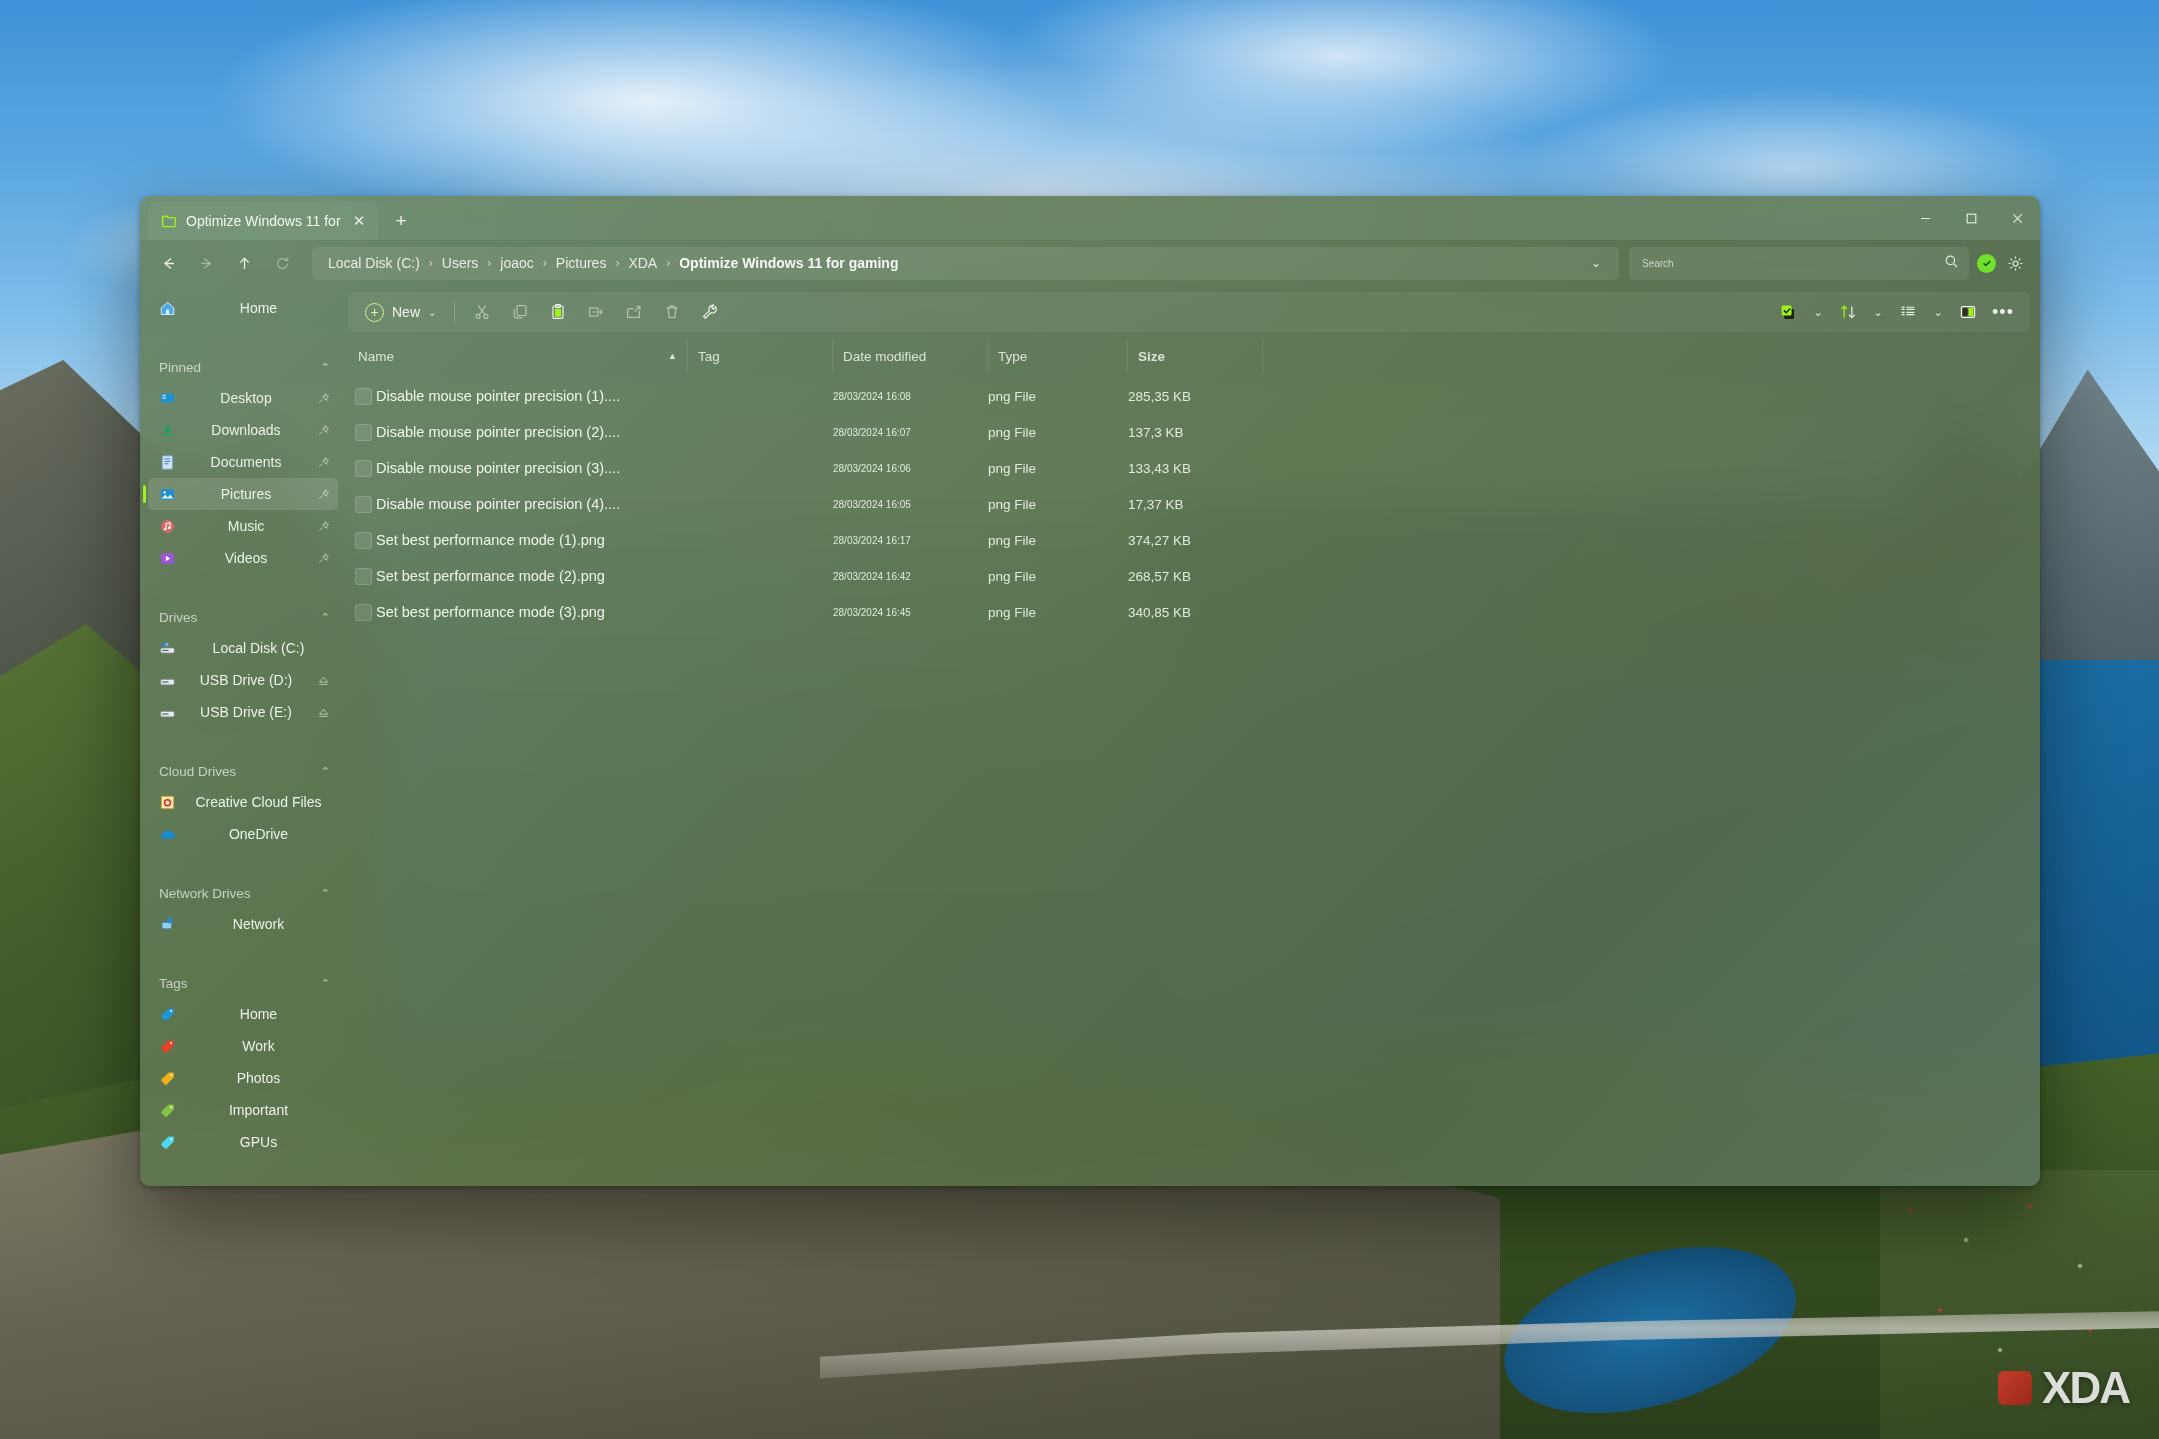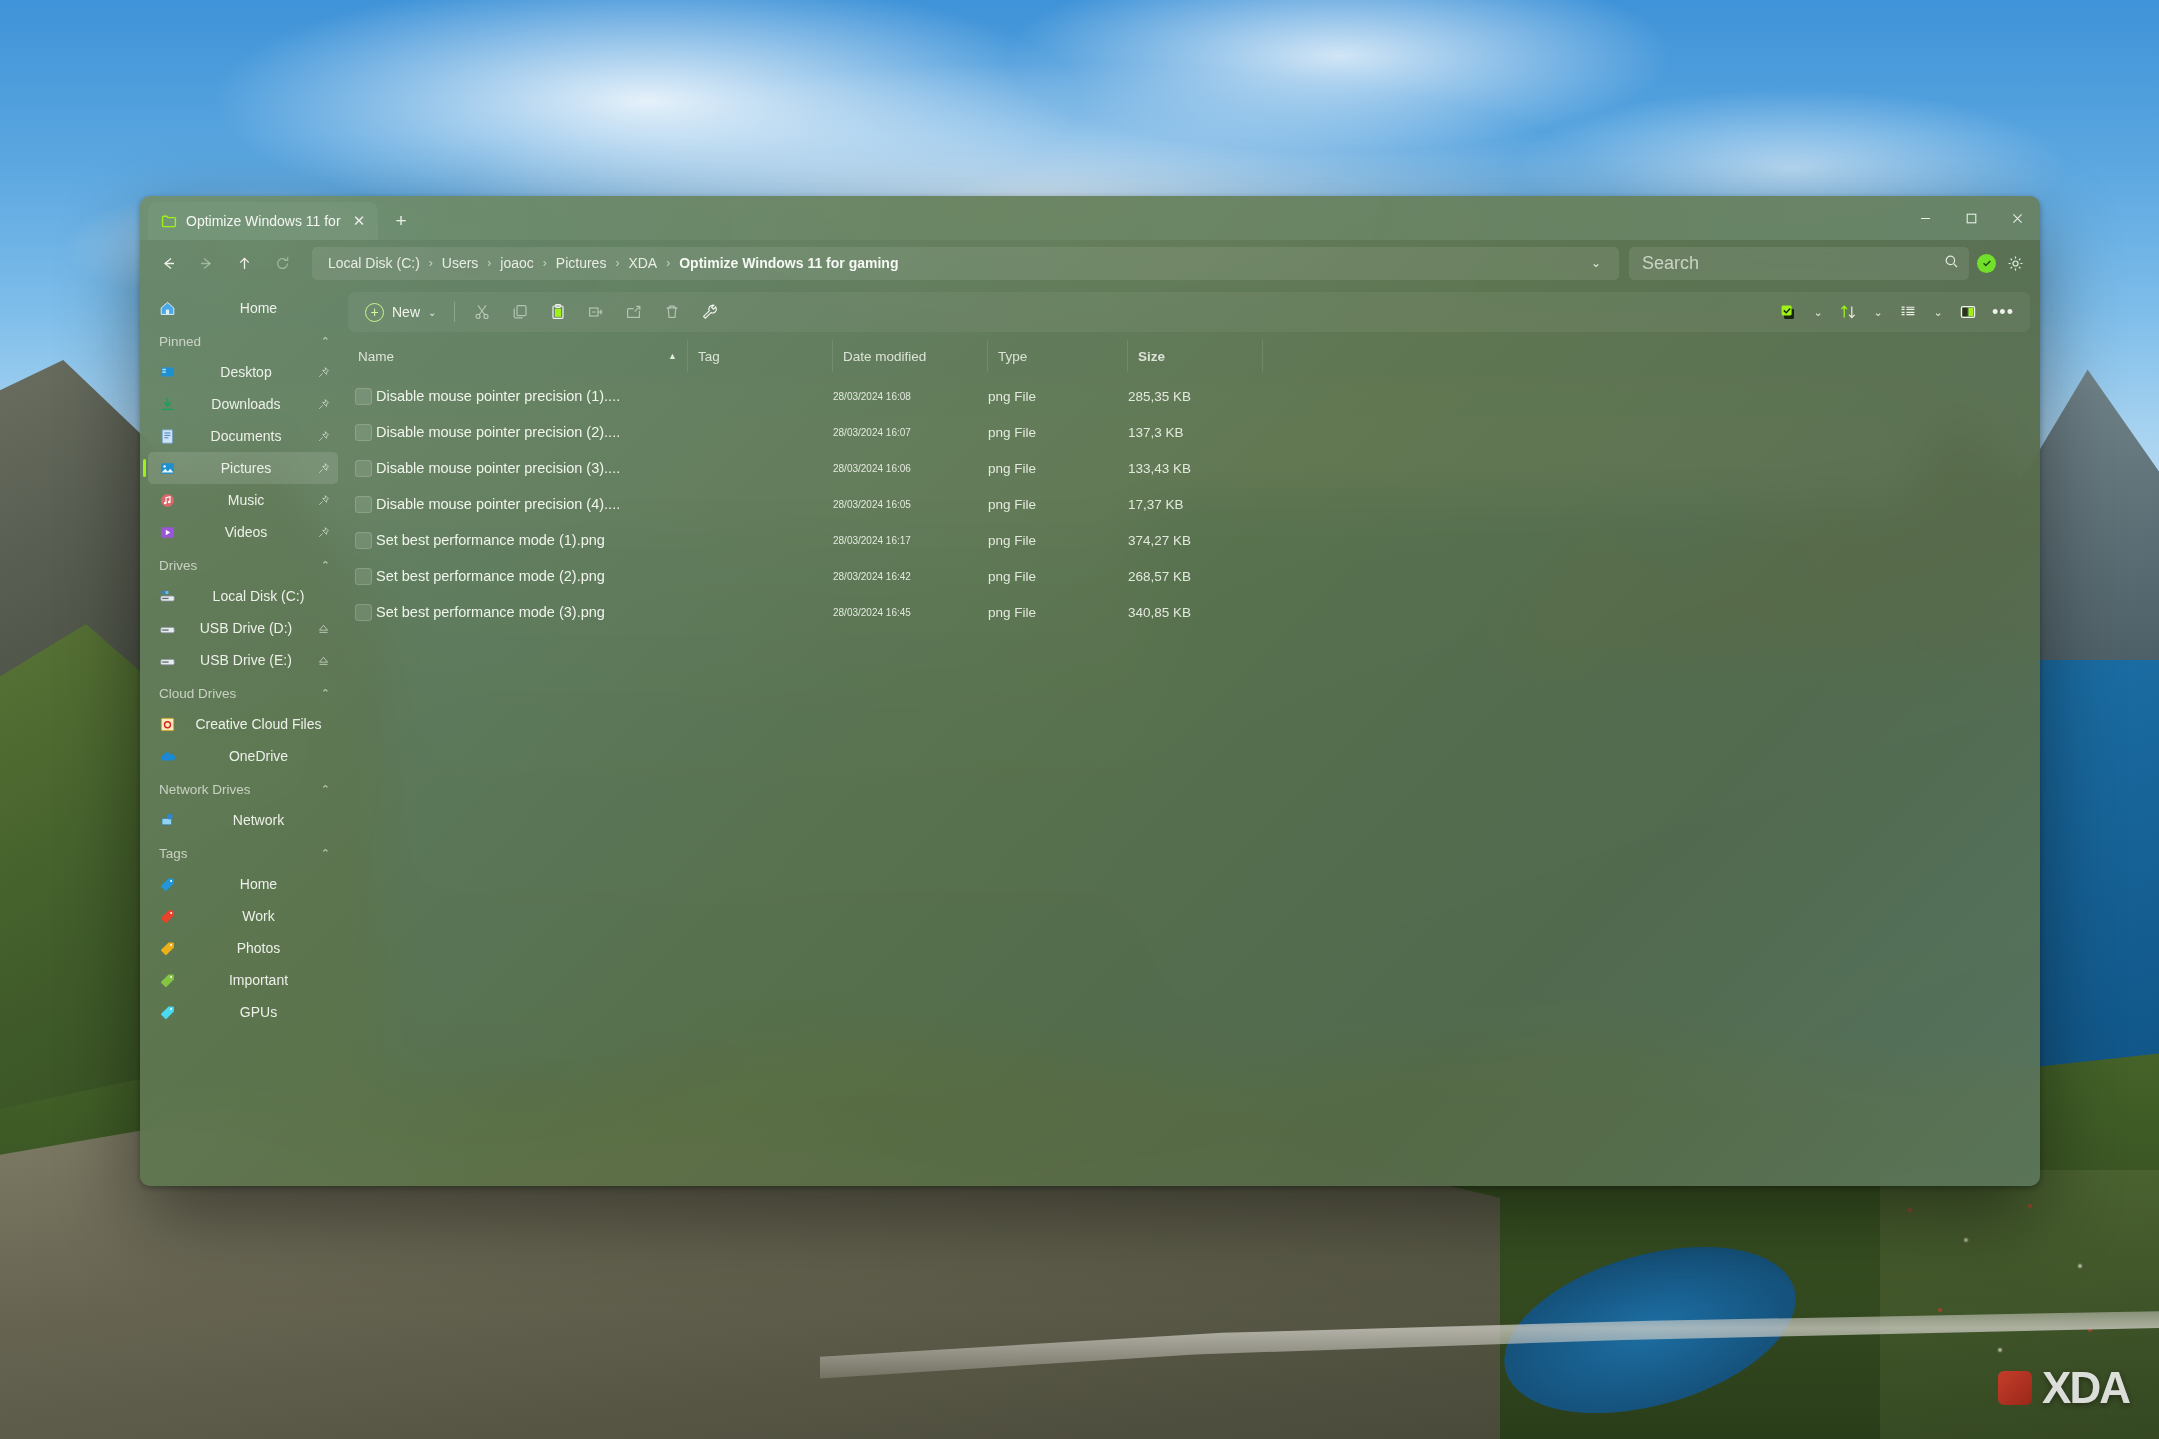--- a/index.html
+++ b/index.html
@@ -152,21 +152,21 @@
   .sep { color:rgba(232,237,228,.7); font-size:12px; padding:0 1px; }
   .crumb-chevron { width:26px; display:flex; align-items:center; justify-content:center;
     color:#e4e9de; font-size:12px; }
   .searchbox {
     width:340px; height:33px; border-radius:5px;
     background:rgba(255,255,255,.085);
     display:flex; align-items:center; padding:0 10px 0 13px; gap:8px;
   }
   .searchbox input {
     flex:1; background:transparent; border:none; outline:none;
-    color:#eef2ea; font-size:18px; font-family:inherit;
+    color:#eef2ea; font-size:10px; font-family:inherit;
   }
   .searchbox input::placeholder { color:rgba(238,242,234,.72); }
   .nav-right { display:flex; align-items:center; gap:4px; padding-left:6px; }
   .badge-check {
     width:19px; height:19px; border-radius:50%;
     background:#72e02a; display:flex; align-items:center; justify-content:center;
   }
   .gearbtn { width:30px; height:30px; display:flex; align-items:center; justify-content:center;
     color:#e9eee7; }
 
@@ -186,21 +186,21 @@
     background:#9ef218; border-radius:2px;
   }
   .side-icon { width:17px; height:17px; flex:0 0 17px; display:flex;
     align-items:center; justify-content:center; }
   .side-icon svg { display:block; }
   .side-label { flex:1; white-space:nowrap; overflow:hidden;text-align:center; }
   .pin { width:14px; color:rgba(237,241,233,.62); display:flex;
     align-items:center; justify-content:center; }
   .pin svg { display:block; }
   .group-head {
-    display:flex; align-items:center; height:30px; margin-top:2px;
+    display:flex; align-items:center; height:30px; margin-top:28px;
     padding:0 8px 0 11px; font-size:13.5px; color:rgba(226,231,220,.8);
   }
   .group-head .gname { flex:1; }
   .group-head .gchev { color:rgba(226,231,220,.78); font-size:11px; }
 
   
   .main { flex:1; padding:6px 10px 0 0; display:flex; flex-direction:column; min-width:0; }
   .toolbar {
     height:40px; margin:0 0 2px 2px; border-radius:7px;
     background:rgba(255,255,255,.055);

